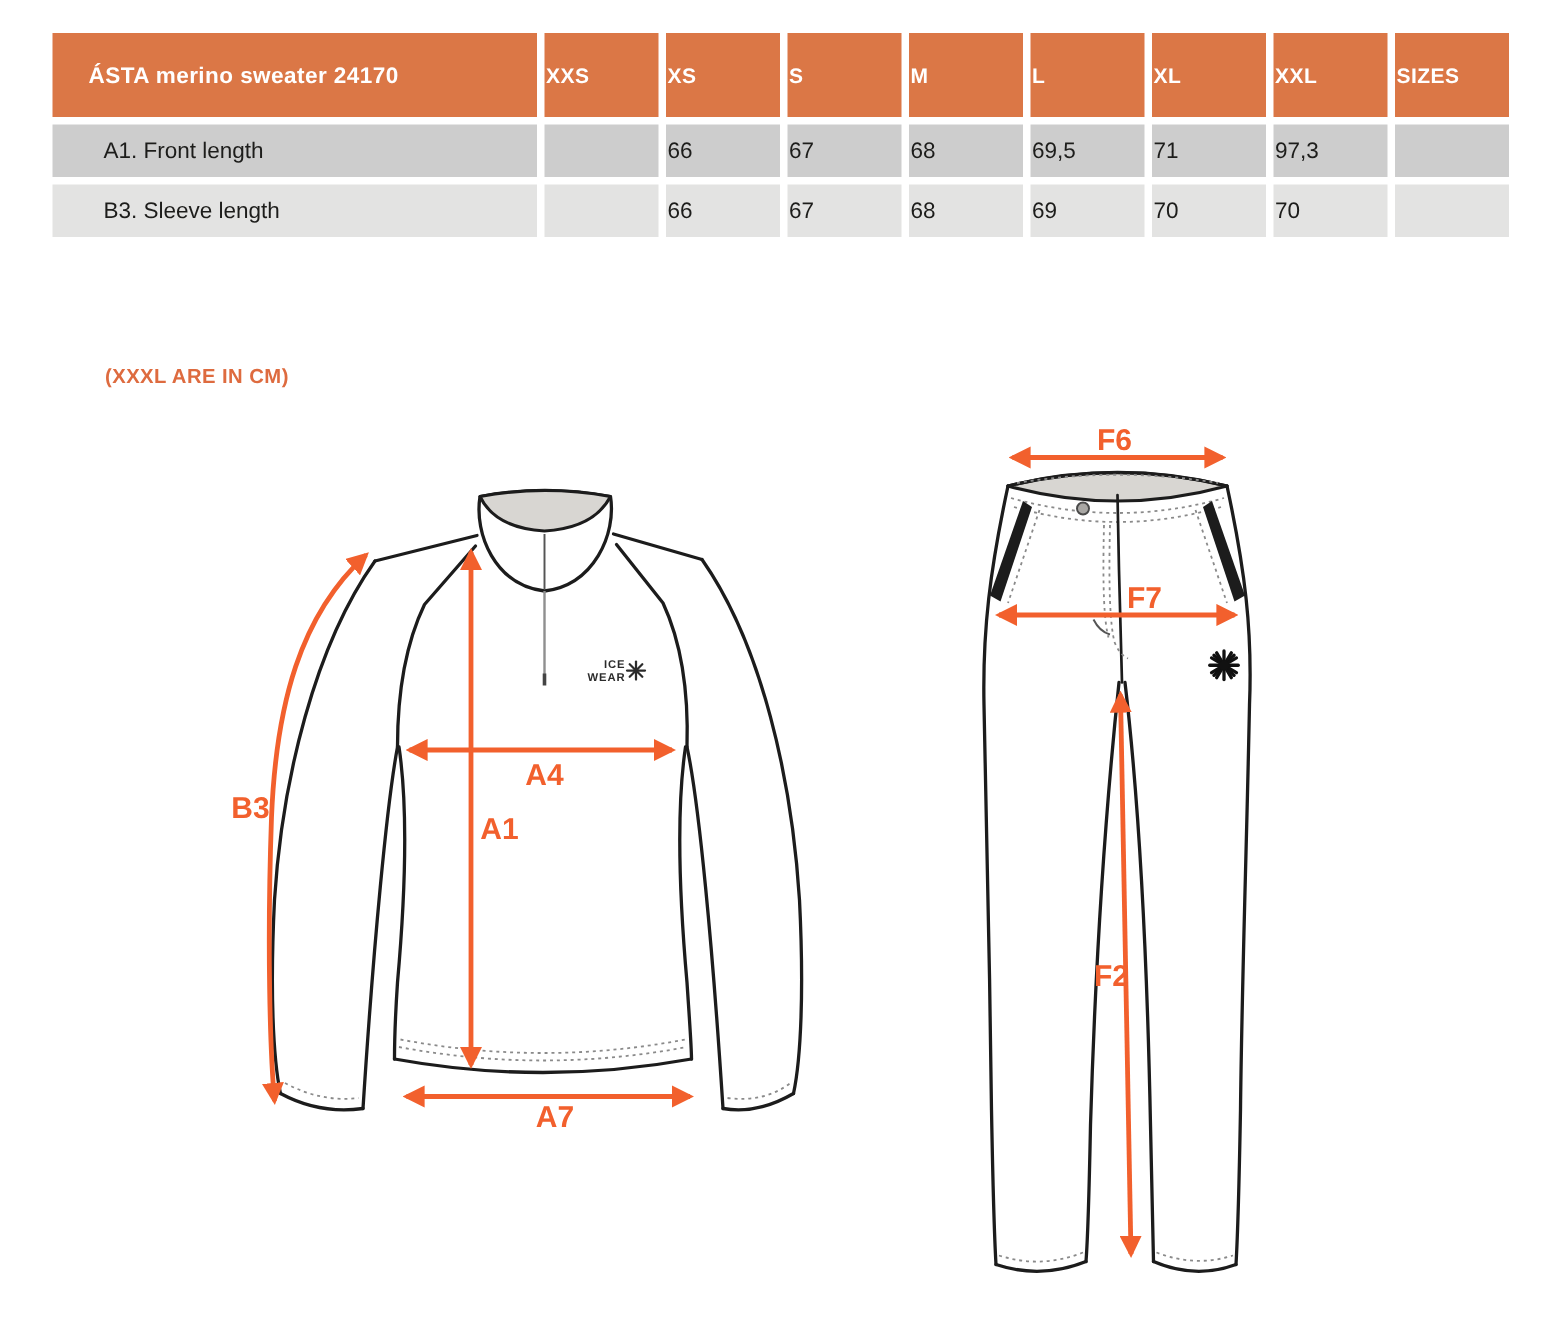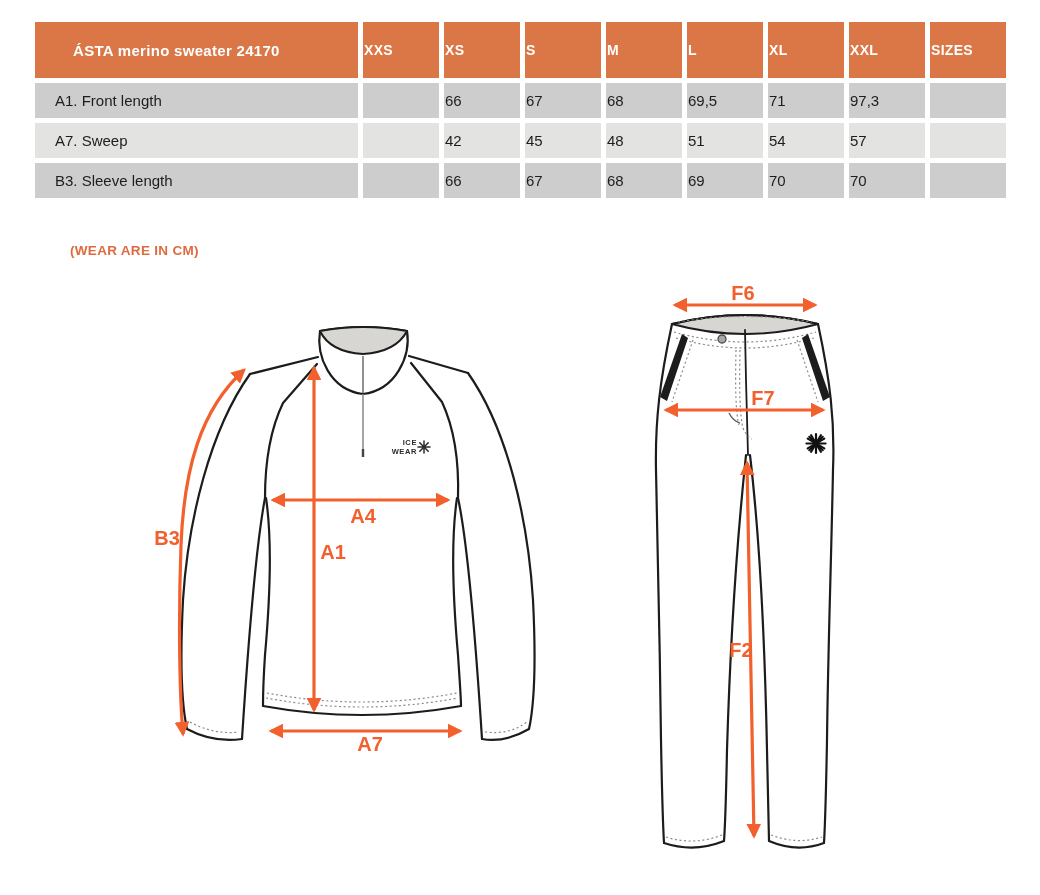--- a/index.html
+++ b/index.html
@@ -19,27 +19,27 @@
   table.size-chart{
     position:absolute;left:30px;top:17px;
     border-collapse:separate;border-spacing:5px;table-layout:fixed;
   }
   col.c-label{width:323px}
   col.c-size{width:76px}
   .size-chart th{
     background:var(--header_bg);color:#fff;height:54px;
     font-size:14px;font-weight:bold;text-align:left;letter-spacing:.3px;
   }
-  .size-chart th.title{text-align:left;padding-left:38px;font-size:15px;}
+  .size-chart th.title{text-align:left;padding-left:24px;font-size:15px;}
   .size-chart td{
     height:33px;text-align:left;font-size:15px;color:#1d1d1b;
   }
   .size-chart tbody tr:nth-child(odd) td{background:var(--row_dark);}
   .size-chart tbody tr:nth-child(even) td{background:var(--row_light);}
-  .size-chart td.lbl{text-align:left;padding-left:20px;}
+  .size-chart td.lbl{text-align:left;padding-left:34px;}
   .note{
     position:absolute;left:70px;top:243px;color:var(--note);
     font-size:13.5px;font-weight:bold;letter-spacing:.3px;
   }
   svg{position:absolute;overflow:visible;}
   .ln{fill:none;stroke:var(--line);stroke-width:2.2;stroke-linecap:round;stroke-linejoin:round;}
   .thin{fill:none;stroke:#555;stroke-width:1.3;}
   .dash{fill:none;stroke:#8a8a8a;stroke-width:1.2;stroke-dasharray:2 2.6;}
   .fabric{fill:var(--fabric);}
   .dark{fill:var(--line);stroke:none;}
@@ -86,45 +86,34 @@
         <td></td>
         <td>66</td>
         <td>67</td>
         <td>68</td>
         <td>69,5</td>
         <td>71</td>
         <td>97,3</td>
         <td></td>
       </tr>
       <tr>
-        <td class="lbl">A7. Sweep</td>
-        <td></td>
-        <td>42</td>
-        <td>45</td>
-        <td>48</td>
-        <td>51</td>
-        <td>54</td>
-        <td>57</td>
-        <td></td>
-      </tr>
-      <tr>
         <td class="lbl">B3. Sleeve length</td>
         <td></td>
         <td>66</td>
         <td>67</td>
         <td>68</td>
         <td>69</td>
         <td>70</td>
         <td>70</td>
         <td></td>
       </tr>
     </tbody>
   </table>
 
-  <div class="note">(WEAR ARE IN CM)</div>
+  <div class="note">(XXXL ARE IN CM)</div>
 
   <svg style="left:140px;top:275px;" width="440" height="510" viewBox="140 275 440 510">
     <defs>
       <marker id="ah" viewBox="0 0 10 10" refX="8.2" refY="5" markerWidth="4.6" markerHeight="4.6" orient="auto-start-reverse">
         <path d="M0,0 L10,5 L0,10 Z" class="ah"></path>
       </marker>
     </defs>
 
     <g>
 

